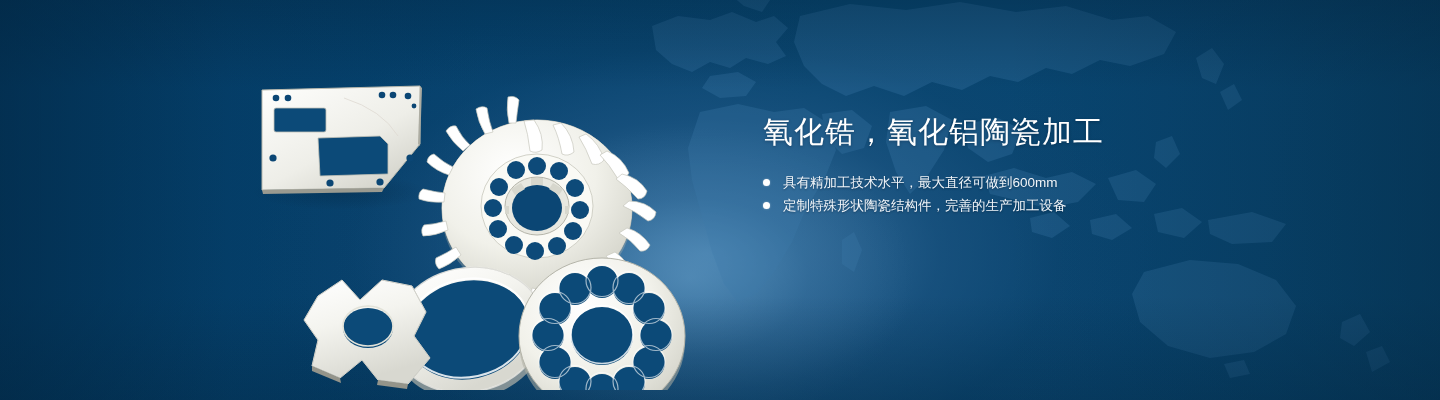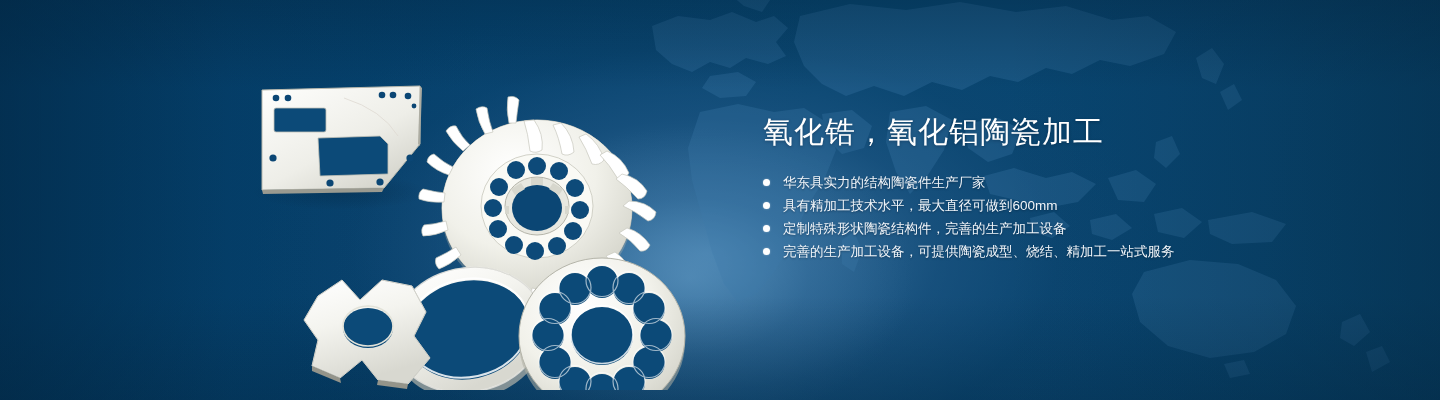--- a/index.html
+++ b/index.html
@@ -357,30 +357,22 @@
         </g>
       </g>
     </svg>
   </div>
 
   <div class="text-col">
     <div class="headline">氧化锆，氧化铝陶瓷加工</div>
     <ul class="bullets">
       <li class="bullet-item">
         <span class="bullet-dot"></span>
-        <span class="bullet-text">华东具实力的结构陶瓷件生产厂家</span>
-      </li>
-      <li class="bullet-item">
-        <span class="bullet-dot"></span>
         <span class="bullet-text">具有精加工技术水平，最大直径可做到600mm</span>
       </li>
       <li class="bullet-item">
         <span class="bullet-dot"></span>
         <span class="bullet-text">定制特殊形状陶瓷结构件，完善的生产加工设备</span>
       </li>
-      <li class="bullet-item">
-        <span class="bullet-dot"></span>
-        <span class="bullet-text">完善的生产加工设备，可提供陶瓷成型、烧结、精加工一站式服务</span>
-      </li>
     </ul>
   </div>
 
 </div>
 
 </body></html>

